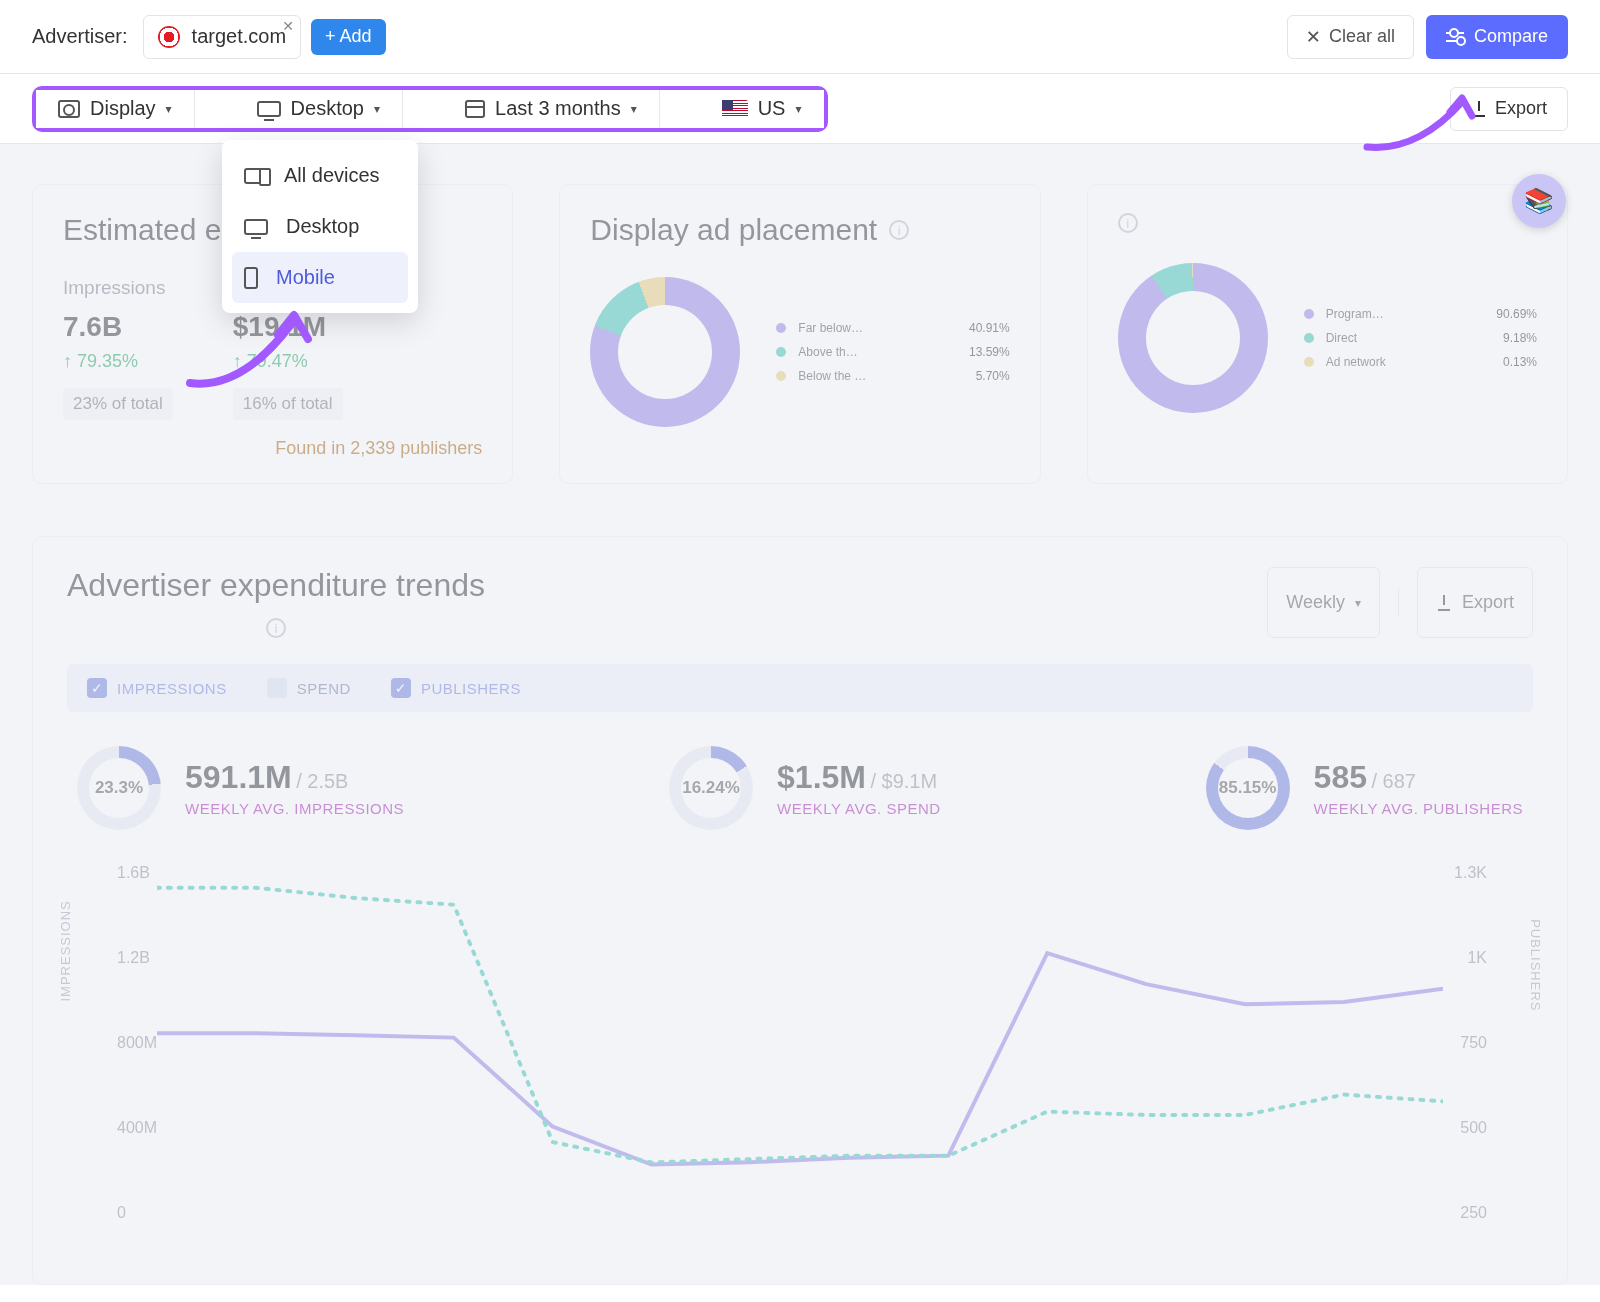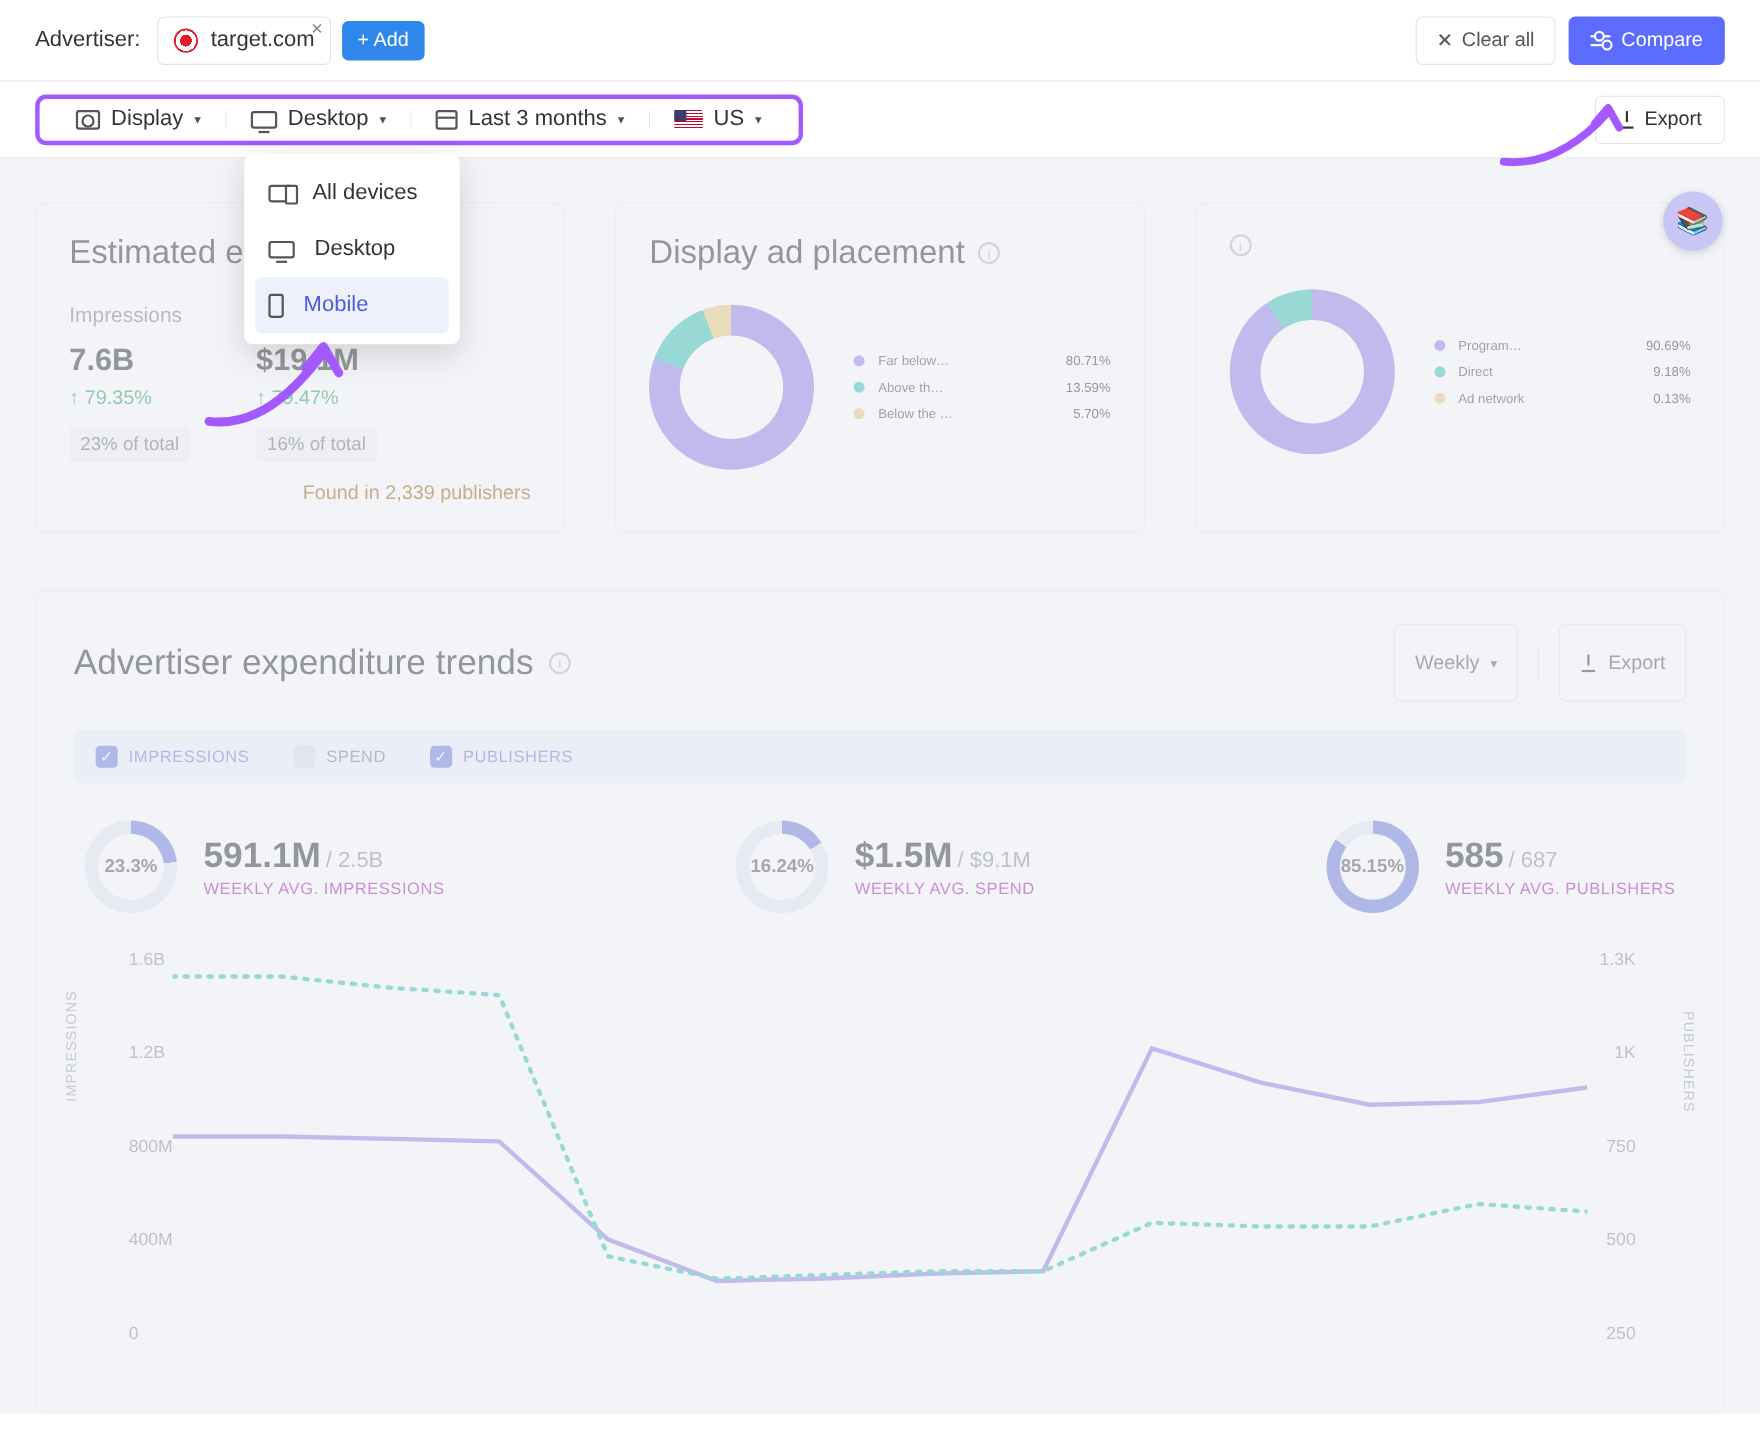--- a/index.html
+++ b/index.html
@@ -26,21 +26,21 @@
   .comparebtn{ margin-left:12px; background:#5b6cff; color:#fff; border:none; border-radius:6px; height:44px; padding:0 20px; font-size:18px; display:flex; align-items:center; gap:10px;}
   .sliders-ico{width:18px;height:14px; display:inline-block; background:
     linear-gradient(#fff,#fff) 0 2px/18px 2px no-repeat,
     linear-gradient(#fff,#fff) 0 10px/18px 2px no-repeat;
     position:relative;}
   .sliders-ico::before,.sliders-ico::after{content:"";position:absolute;width:6px;height:6px;border-radius:50%;background:#5b6cff;border:2px solid #fff;}
   .sliders-ico::before{top:-2px;left:3px;} .sliders-ico::after{top:6px;left:10px;}
 
   
   .filterbar { display:flex; align-items:center; height:70px; padding:0 32px; border-bottom:1px solid #e5e7eb; position:relative;}
-  .filters-wrap{ display:flex; border:4px solid #a259ff; border-radius:10px; padding:11px; height:46px;}
+  .filters-wrap{ display:flex; border:4px solid #a259ff; border-radius:10px; padding:0; height:46px;gap:40px;}
   .fbtn{ display:flex; align-items:center; gap:10px; padding:0 22px; font-size:20px; color:#333; background:#fff; border:none; border-right:1px solid #e5e7eb; height:100%; cursor:pointer; white-space:nowrap;}
   .fbtn:last-child{border-right:none;}
   .caret{ font-size:12px; color:#555;}
   .ico{width:22px;height:18px;display:inline-block;}
   .ico-display{border:2px solid #555;border-radius:3px;position:relative;}
   .ico-display::after{content:"";position:absolute;width:8px;height:8px;border:2px solid #555;border-radius:50%;left:3px;top:2px;}
   .ico-desktop{border:2px solid #555;border-radius:3px;width:24px;height:16px;position:relative;}
   .ico-desktop::after{content:"";position:absolute;width:10px;height:2px;background:#555;left:5px;bottom:-6px;}
   .ico-cal{border:2px solid #555;border-radius:3px;width:20px;height:18px;position:relative;}
   .ico-cal::before{content:"";position:absolute;top:4px;left:0;right:0;height:2px;background:#555;}
@@ -87,21 +87,21 @@
   .donut::after{content:"";position:absolute;inset:28px;background:#fff;border-radius:50%;}
   .legend{ flex:1; font-size:12px;}
   .legend .row{ display:flex; align-items:center; margin:10px 0;}
   .legend .dot{ width:10px;height:10px;border-radius:50%; margin-right:12px;}
   .legend .lbl{ flex:1; color:#454a54;}
   .legend .pct{ color:#2d2f36; width:72px; text-align:right;}
 
   
   .trends{ margin-top:52px; border:1px solid #edf0f4; border-radius:10px; padding:30px 34px; }
   .trends-head{ display:flex; align-items:center;}
-  .trends-head h2{ font-size:32px; font-weight:500; color:#2d2f36; display:flex; align-items:center; gap:14px;}
+  .trends-head h2{ font-size:32px; font-weight:500; color:#2d2f36; display:flex; align-items:center; gap:14px;flex-direction:column;}
   .trends-head .right{ margin-left:auto; display:flex; align-items:center; gap:18px;}
   .wkbtn{ border:1px solid #e1e3e8; background:#fff; border-radius:6px; padding:24px 18px; font-size:18px; color:#555; display:flex; align-items:center; gap:10px;}
   .divv{ width:1px; height:28px; background:#e1e3e8;}
 
   .chkbar{ background:#eef2fb; border-radius:6px; padding:14px 20px; margin-top:26px; display:flex; gap:40px;}
   .chk{ display:flex; align-items:center; gap:10px; font-size:15px; letter-spacing:.5px; color:#6b7b9e;}
   .chk .box{ width:20px;height:20px;border-radius:4px;display:inline-flex;align-items:center;justify-content:center;color:#fff;font-size:14px;}
   .chk.on .box{ background:#6b7bdc;}
   .chk.off .box{ background:#d6def2;}
   .chk.on{ color:#6b7bdc;}
@@ -235,21 +235,21 @@
       <h2>
           <span>Display ad placement</span>
         <span class="infodot">i</span>
         </h2>
       <div class="donut-row">
         <div class="donut" id="donut1" style="background: conic-gradient(rgb(143, 127, 230) 0%, rgb(143, 127, 230) 80.71%, rgb(53, 194, 178) 80.71%, rgb(53, 194, 178) 94.3%, rgb(232, 201, 119) 94.3%, rgb(232, 201, 119) 100%);"></div>
         <div class="legend" id="legend1">
             <div class="row">
               <span class="dot" style="background:#8f7fe6"></span>
               <span class="lbl">Far below…</span>
-              <span class="pct">80.71%</span>
+              <span class="pct">40.91%</span>
             </div>
             <div class="row">
               <span class="dot" style="background:#35c2b2"></span>
               <span class="lbl">Above th…</span>
               <span class="pct">13.59%</span>
             </div>
             <div class="row">
               <span class="dot" style="background:#e8c977"></span>
               <span class="lbl">Below the …</span>
               <span class="pct">5.70%</span>

